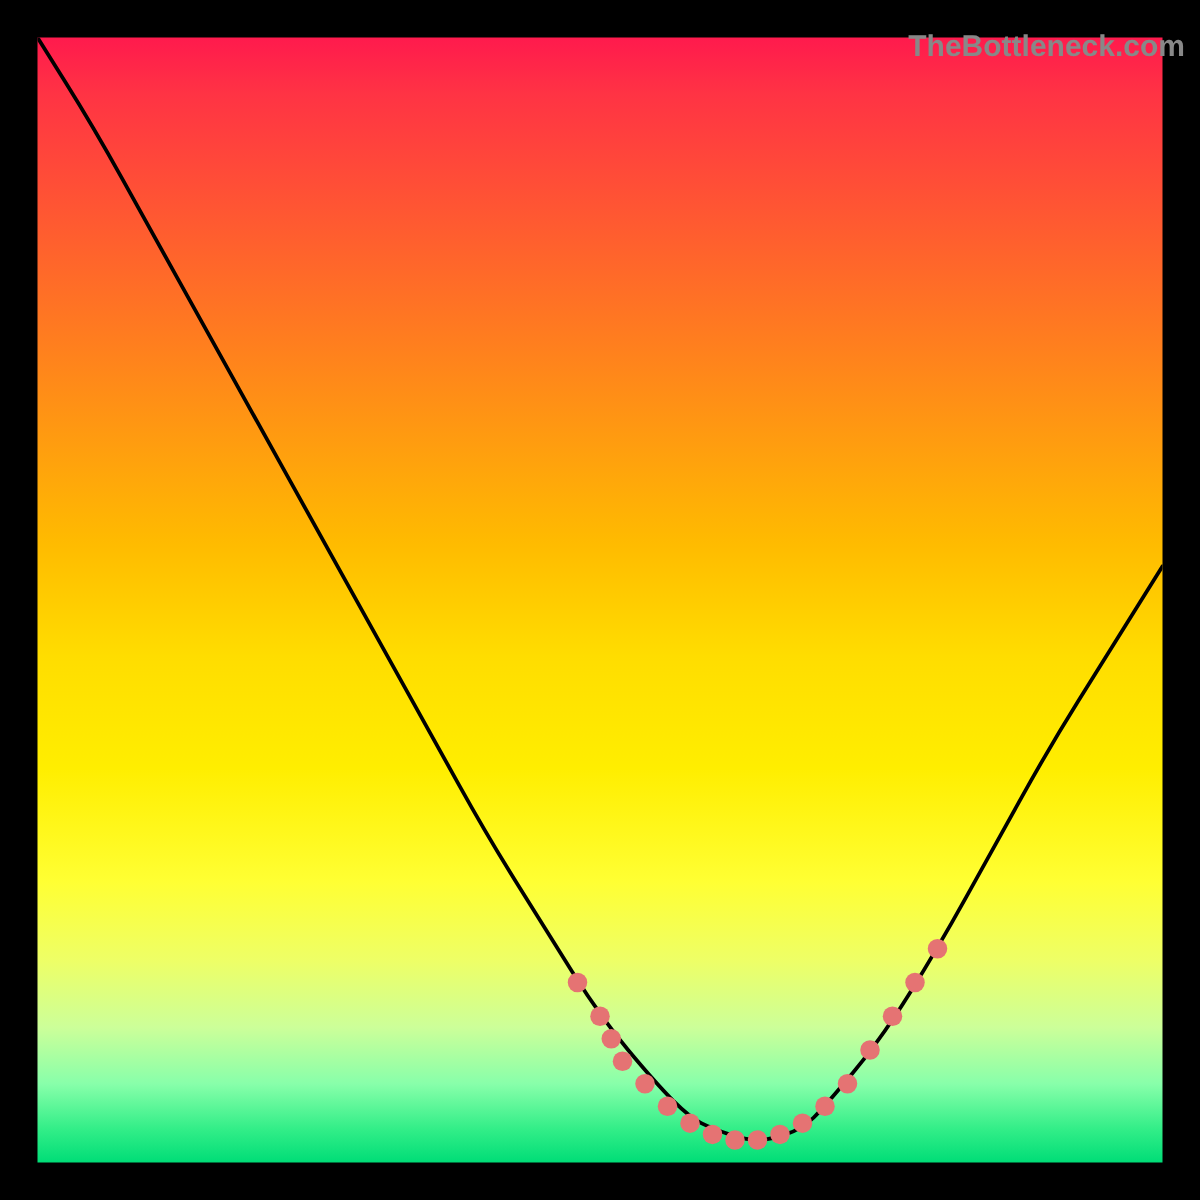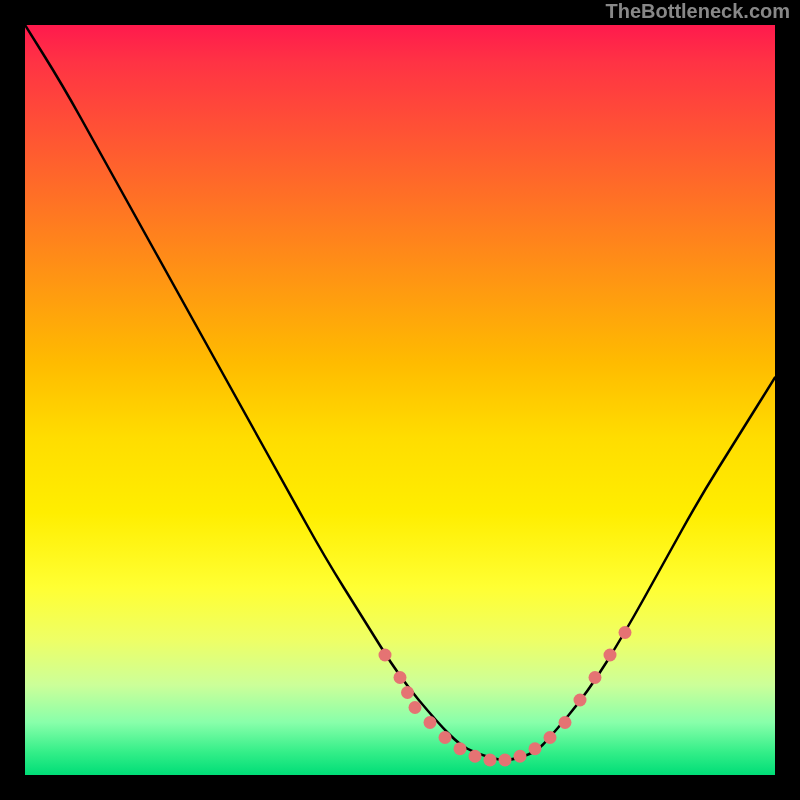--- a/index.html
+++ b/index.html
@@ -6,21 +6,21 @@
   body {
     width: 800px;
     height: 800px;
     background: #000;
     position: relative;
     font-family: Arial, sans-serif;
     overflow: hidden;
   }
   .watermark {
     position: absolute;
-    top: 0;
+    top: 20px;
     right: 10px;
     color: #888;
     font-size: 20px;
     font-weight: bold;
     z-index: 10;
   }
   .plot-area {
     position: absolute;
     left: 25px;
     top: 25px;

